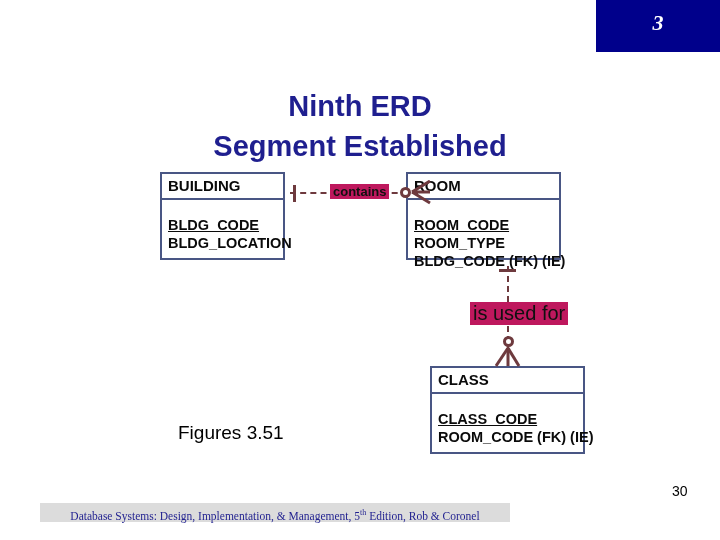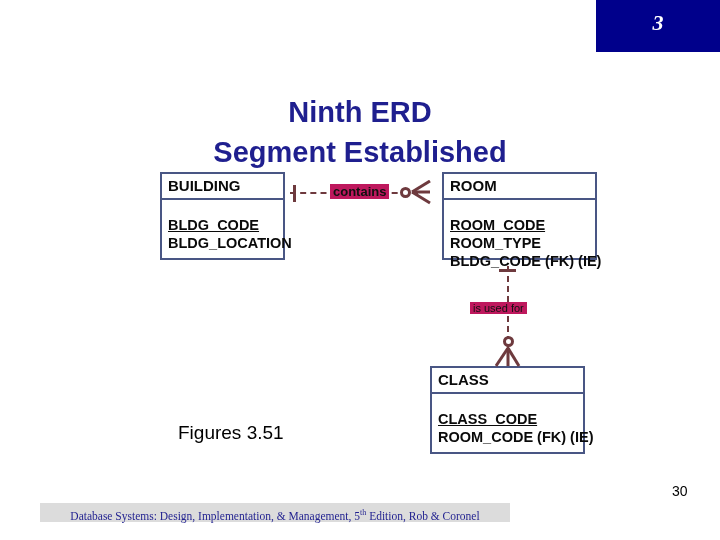--- a/index.html
+++ b/index.html
@@ -35,21 +35,21 @@
     font-size: 22px;
     font-weight: bold;
     font-style: italic;
     letter-spacing: 0px;
   }
 
   
   #slide-title {
     position: absolute;
     left: 60px;
-    top: 92px;
+    top: 86px;
     width: 600px;
     text-align: center;
     color: #1F1F8F;
     font-family: "Liberation Sans", sans-serif;
     font-size: 29px;
     font-weight: bold;
     line-height: 40px;
   }
   #slide-title .line { display: block; }
 
@@ -93,21 +93,21 @@
     color: #0a0a0a;
     line-height: 18px;
     white-space: nowrap;
   }
   .entity .attr.pk > .pk-part {
     text-decoration: underline;
   }
 
   #entity-building { left: 160px; top: 172px; width: 125px; height: 88px; }
   #entity-building .attrs { height: 58px; }
-  #entity-room     { left: 442px; top: 172px; width: 155px; height: 88px; }
+  #entity-room     { left: 406px; top: 172px; width: 155px; height: 88px; }
   #entity-room .attrs { height: 58px; border-radius: 26px; }
   #entity-class    { left: 430px; top: 366px; width: 155px; height: 88px; }
   #entity-class .attrs { height: 58px; }
 
   
   .rel-line-h {
     position: absolute;
     height: 0;
     border-top: 2px dashed #6E3A3E;
   }
@@ -119,21 +119,21 @@
   .rel-label {
     position: absolute;
     font-family: "Liberation Sans", sans-serif;
     font-size: 13px;
     font-weight: bold;
     color: #101010;
     background: #be185d;
     white-space: nowrap;
     padding: 0 3px;
   }
-  .rel-label.plain { font-weight: normal; font-size: 11px; }
+  .rel-label.plain { font-weight: normal; font-size: 20px; }
 
   
   .card-one-v {
     position: absolute;
     width: 3px;
     height: 17px;
     background: #6E3A3E;
   }
   .card-one-h {
     position: absolute;

